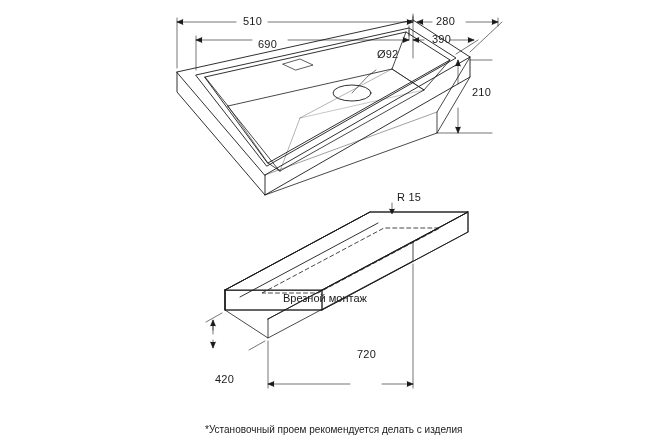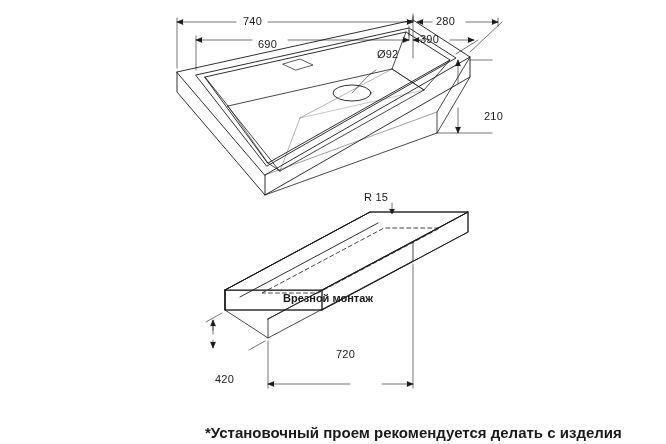--- a/index.html
+++ b/index.html
@@ -32,28 +32,26 @@
     font-size: 11px;
     color: #1a1a1a;
     white-space: nowrap;
     letter-spacing: 0.2px;
   }
   .note-label {
     position: absolute;
     font-size: 11px;
     color: #1a1a1a;
     white-space: nowrap;
-    font-weight: bold;
   }
   .footnote {
     position: absolute;
-    font-size: 15px;
+    font-size: 10px;
     color: #1a1a1a;
     white-space: nowrap;
-    font-weight: bold;
   }
 </style>
 </head>
 <body>
 
 <div id="stage">
 
   <svg class="drawing" viewBox="0 0 666 444">
     <g fill="none" stroke="#1a1a1a" stroke-width="0.9" stroke-linejoin="round" stroke-linecap="round">
 
@@ -213,35 +211,35 @@
         <path d="M 413 264 L 413 388"></path>
         <path d="M 268 384 L 350 384"></path>
         <path d="M 382 384 L 413 384"></path>
         <path d="M 274 381.5 L 268 384 L 274 386.5" fill="#1a1a1a"></path>
         <path d="M 407 381.5 L 413 384 L 407 386.5" fill="#1a1a1a"></path>
       </g>
 
     </g>
   </svg>
 
-  <div class="dim-label" style="left:243px; top:15px;">740</div>
+  <div class="dim-label" style="left:243px; top:15px;">510</div>
 
   <div class="dim-label" style="left:258px; top:38px;">690</div>
 
   <div class="dim-label" style="left:436px; top:15px;">280</div>
 
-  <div class="dim-label" style="left:420px; top:33px;">390</div>
-
-  <div class="dim-label" style="left:484px; top:86px;margin-top:24px;">210</div>
+  <div class="dim-label" style="left:432px; top:33px;">390</div>
+
+  <div class="dim-label" style="left:472px; top:86px;">210</div>
 
   <div class="dim-label" style="left:377px; top:48px;">Ø92</div>
 
-  <div class="dim-label" style="left:364px; top:191px;">R 15</div>
+  <div class="dim-label" style="left:397px; top:191px;">R 15</div>
 
   <div class="note-label" style="left:283px; top:292px;">Врезной монтаж</div>
 
   <div class="dim-label" style="left:215px; top:341px;margin-top:32px;">420</div>
 
-  <div class="dim-label" style="left:336px; top:348px;">720</div>
+  <div class="dim-label" style="left:357px; top:348px;">720</div>
 
   <div class="footnote" style="left:205px; top:424px;">*Установочный проем рекомендуется делать с изделия</div>
 
 </div>
 
 </body></html>

